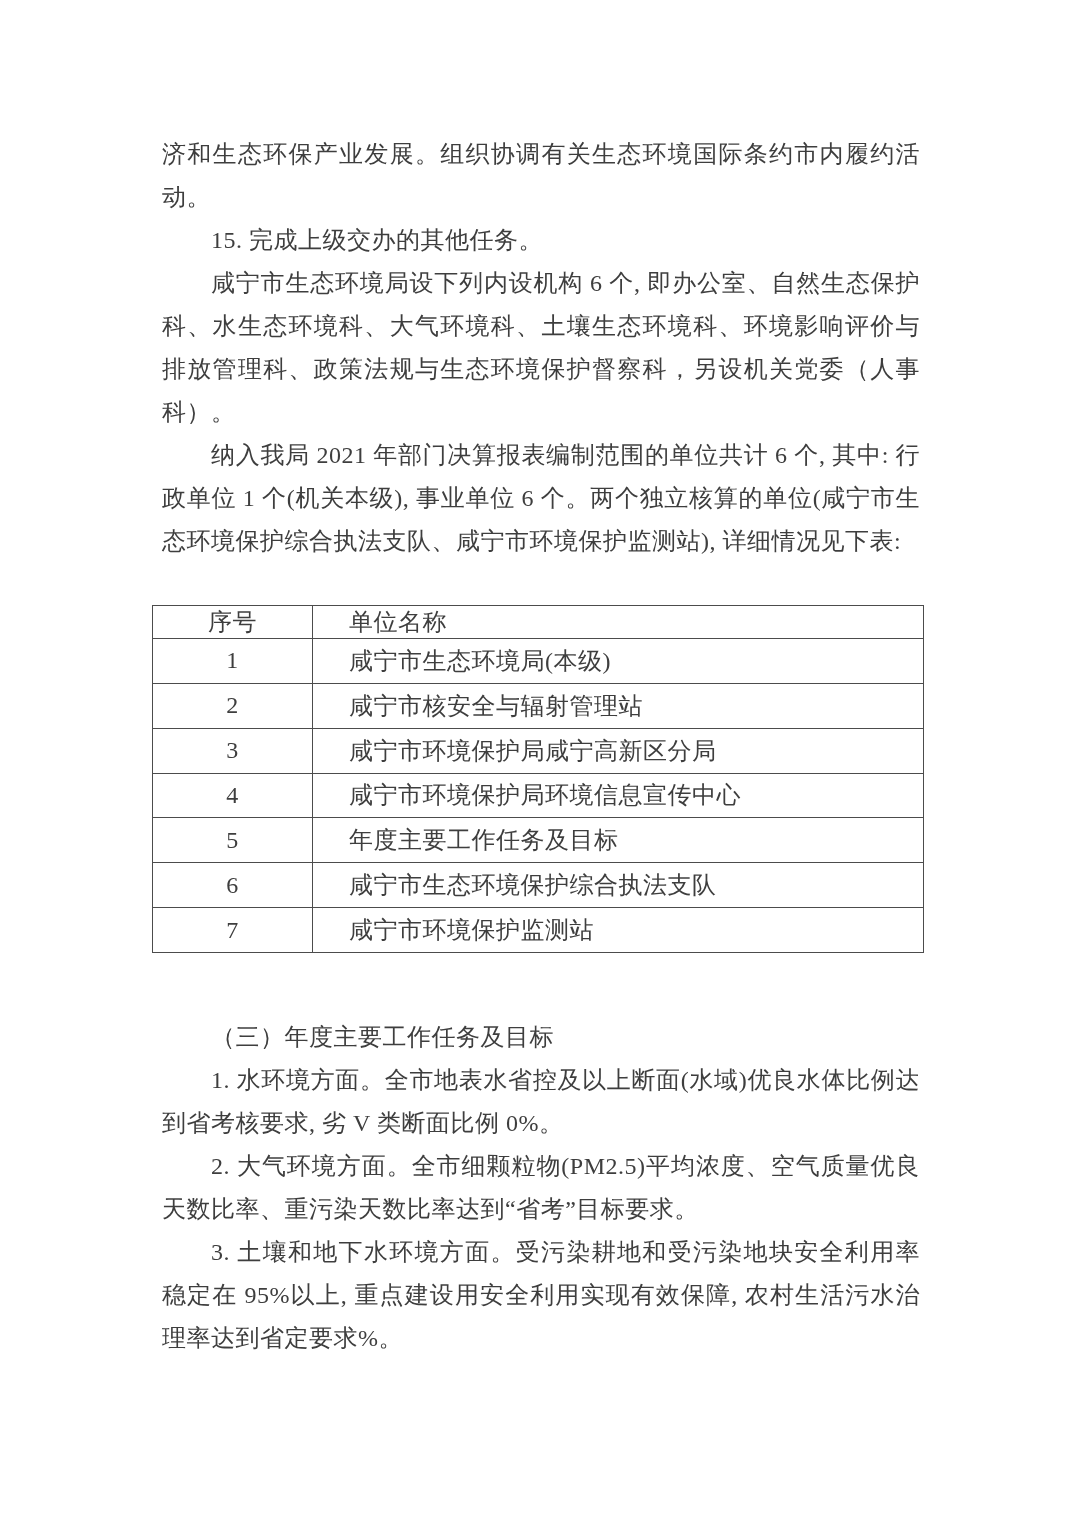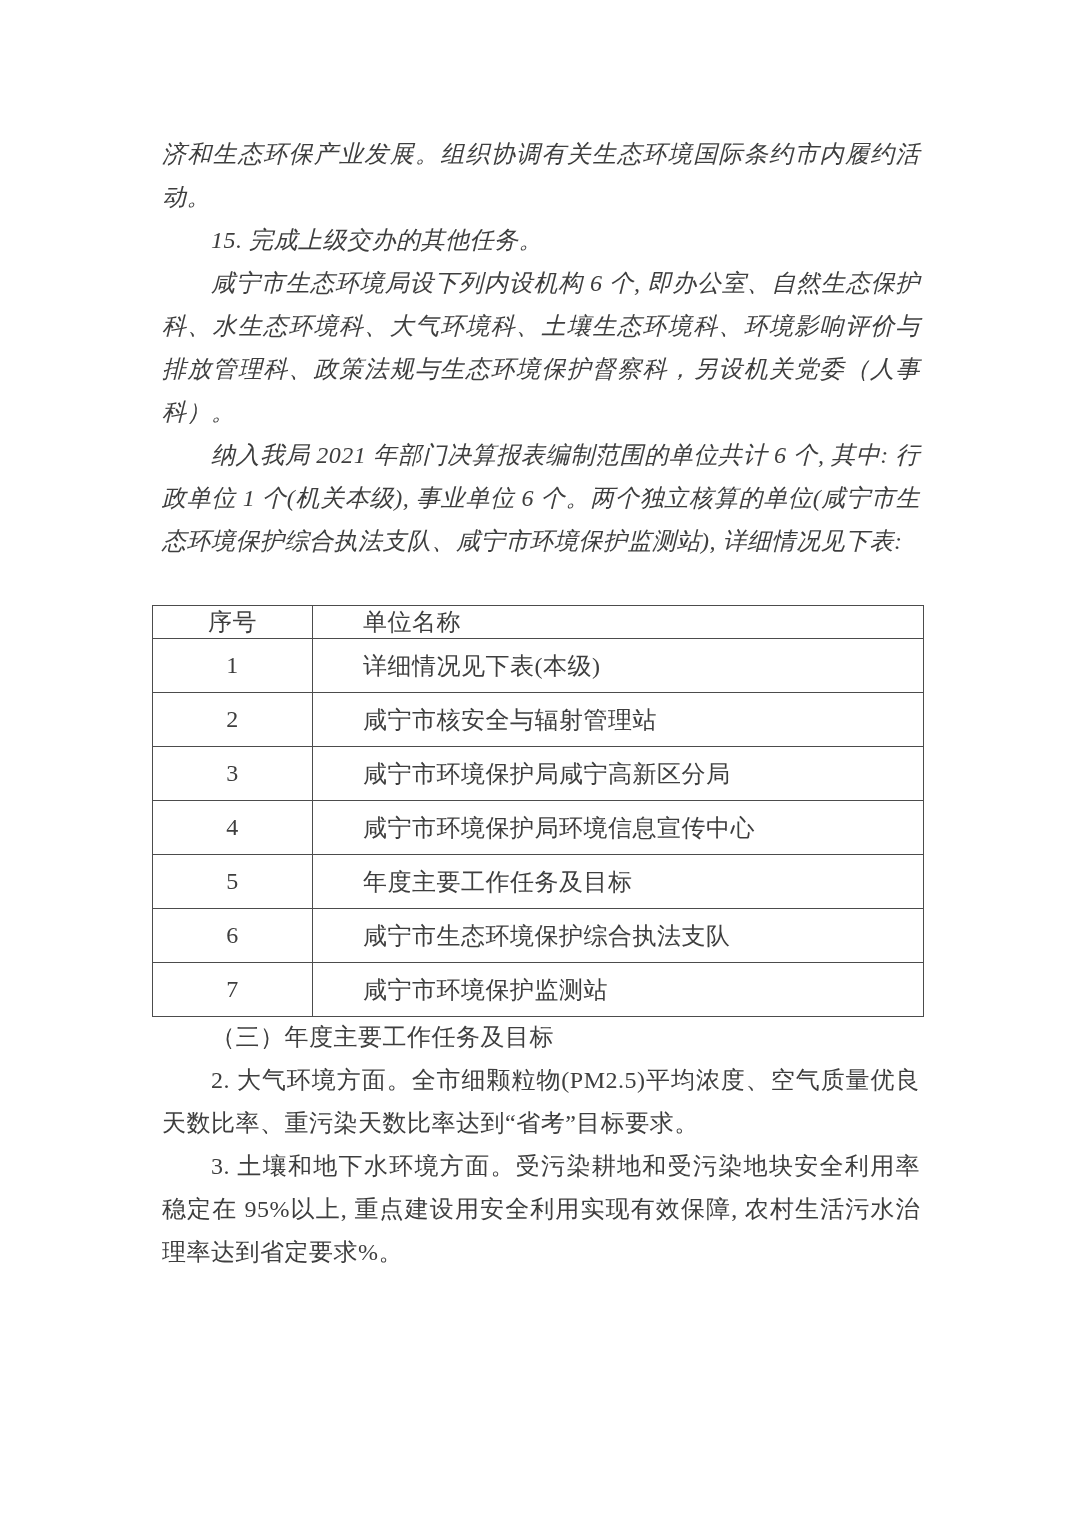--- a/index.html
+++ b/index.html
@@ -24,45 +24,45 @@
     text-align: justify;
     color: #3e3e3e;
   }
   .text-block p {
     margin: 0;
     padding: 0;
   }
   .text-block p.indent {
     text-indent: 49px;
   }
-  #block-upper { top: 133px; font-style: italic; }
+  #block-upper { top: 133px; }
   #block-lower { top: 1016px; }
 
   table.units-table {
     position: absolute;
     left: 152px;
     top: 605px;
     width: 772px;
-    height: 412px;
+    height: 348px;
     border-collapse: collapse;
     table-layout: fixed;
     font-size: 24px;
     letter-spacing: 0.5px;
     color: #3e3e3e;
   }
   table.units-table th,
   table.units-table td {
     border: 1.5px solid #4c4c4c;
     font-weight: normal;
     padding: 0;
     vertical-align: middle;
   }
   table.units-table .col-index { width: 160px; }
   table.units-table .cell-index { text-align: center; }
-  table.units-table .cell-name  { text-align: left; padding-left: 50px; }
+  table.units-table .cell-name  { text-align: left; padding-left: 36px; }
 </style>
 </head>
 <body>
 
 <div class="text-block" id="block-upper">
   <p>济和生态环保产业发展。组织协调有关生态环境国际条约市内履约活动。</p>
   <p class="indent">15. 完成上级交办的其他任务。</p>
   <p class="indent">咸宁市生态环境局设下列内设机构 6 个, 即办公室、自然生态保护科、水生态环境科、大气环境科、土壤生态环境科、环境影响评价与排放管理科、政策法规与生态环境保护督察科，另设机关党委（人事科）。</p>
   <p class="indent">纳入我局 2021 年部门决算报表编制范围的单位共计 6 个, 其中: 行政单位 1 个(机关本级), 事业单位 6 个。两个独立核算的单位(咸宁市生态环境保护综合执法支队、咸宁市环境保护监测站), 详细情况见下表:</p>
 </div>
@@ -74,21 +74,21 @@
   </colgroup>
   <thead>
     <tr>
       <th class="cell-index">序号</th>
       <th class="cell-name">单位名称</th>
     </tr>
   </thead>
   <tbody>
     <tr>
       <td class="cell-index">1</td>
-      <td class="cell-name">详细情况见下表(本级)</td>
+      <td class="cell-name">咸宁市生态环境局(本级)</td>
     </tr>
     <tr>
       <td class="cell-index">2</td>
       <td class="cell-name">咸宁市核安全与辐射管理站</td>
     </tr>
     <tr>
       <td class="cell-index">3</td>
       <td class="cell-name">咸宁市环境保护局咸宁高新区分局</td>
     </tr>
     <tr>
@@ -105,15 +105,16 @@
     </tr>
     <tr>
       <td class="cell-index">7</td>
       <td class="cell-name">咸宁市环境保护监测站</td>
     </tr>
   </tbody>
 </table>
 
 <div class="text-block" id="block-lower">
   <p class="indent">（三）年度主要工作任务及目标</p>
+  <p class="indent">1. 水环境方面。全市地表水省控及以上断面(水域)优良水体比例达到省考核要求, 劣 V 类断面比例 0%。</p>
   <p class="indent">2. 大气环境方面。全市细颗粒物(PM2.5)平均浓度、空气质量优良天数比率、重污染天数比率达到“省考”目标要求。</p>
   <p class="indent">3. 土壤和地下水环境方面。受污染耕地和受污染地块安全利用率稳定在 95%以上, 重点建设用安全利用实现有效保障, 农村生活污水治理率达到省定要求%。</p>
 </div>
 
 </body></html>

